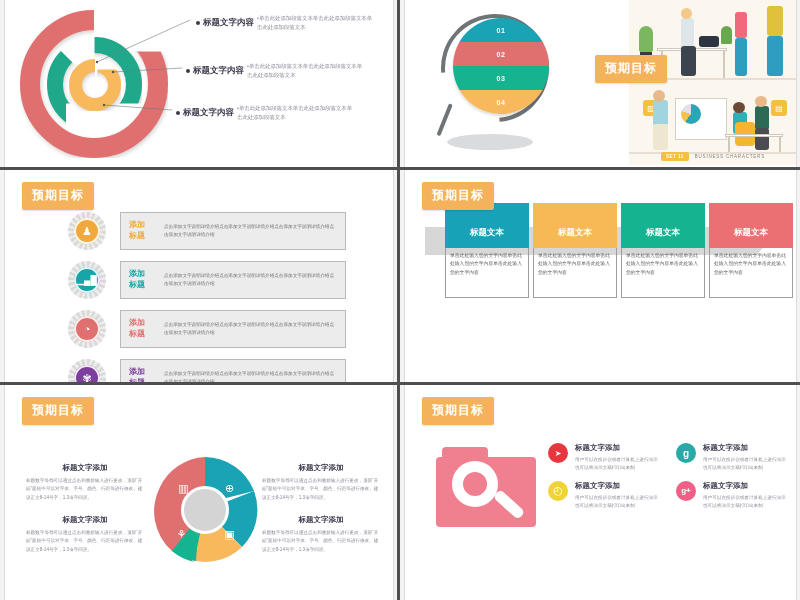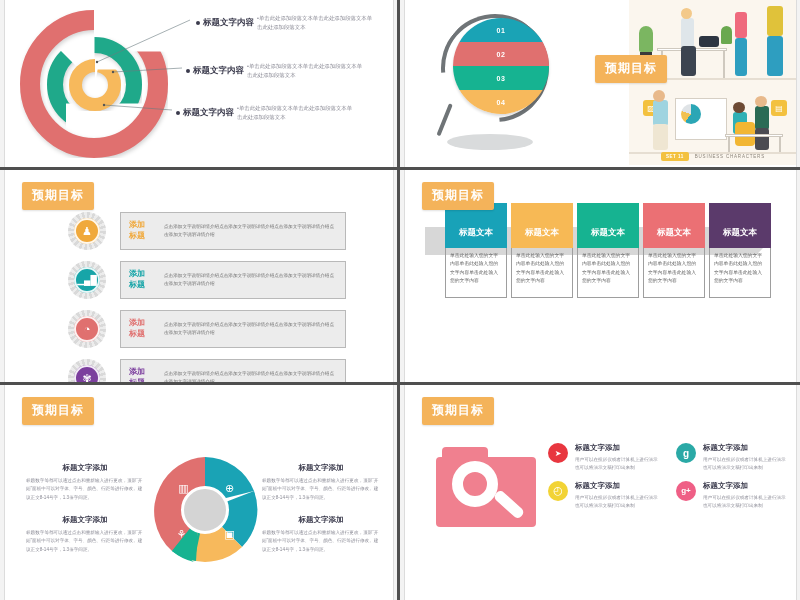--- a/index.html
+++ b/index.html
@@ -165,21 +165,21 @@
   }
   .gbox .gtxt{ font-size:4.6px; color:#6e6e6e; line-height:1.75; }
 
   
   .s4 .arrowband{
     position:absolute; left:25px; top:57px; width:345px; height:28px;
     background:#d7d7d7;
     clip-path: polygon(0 0, 96% 0, 100% 50%, 96% 100%, 0 100%);
   }
   .s4 .cols{ position:absolute; left:45px; top:33px; display:flex; gap:4px; }
-  .col{ width:62px; }
+  .col{ width:84px; }
   .col .head{
     height:45px; display:flex; align-items:flex-end; justify-content:center;
     padding-bottom:9px; color:#fff; font-size:8.5px; font-weight:bold;
   }
   .col .txt{
     border:1px solid #9e9e9e; border-top:none; min-height:50px;
     padding:4px 4px; font-size:4.8px; color:#5d5d5d; line-height:1.75;
   }
 
   

